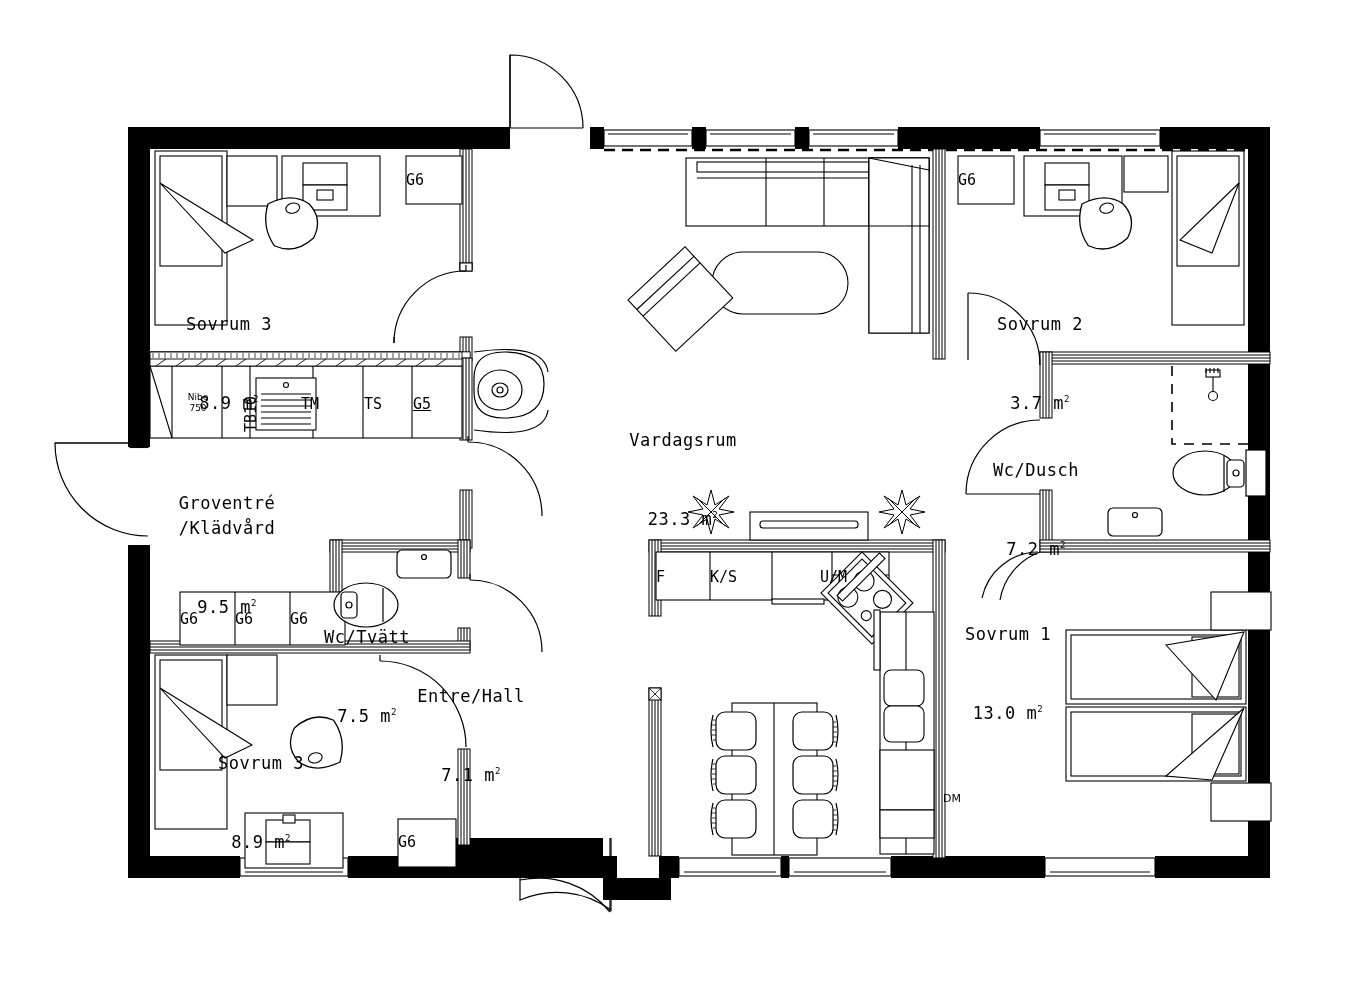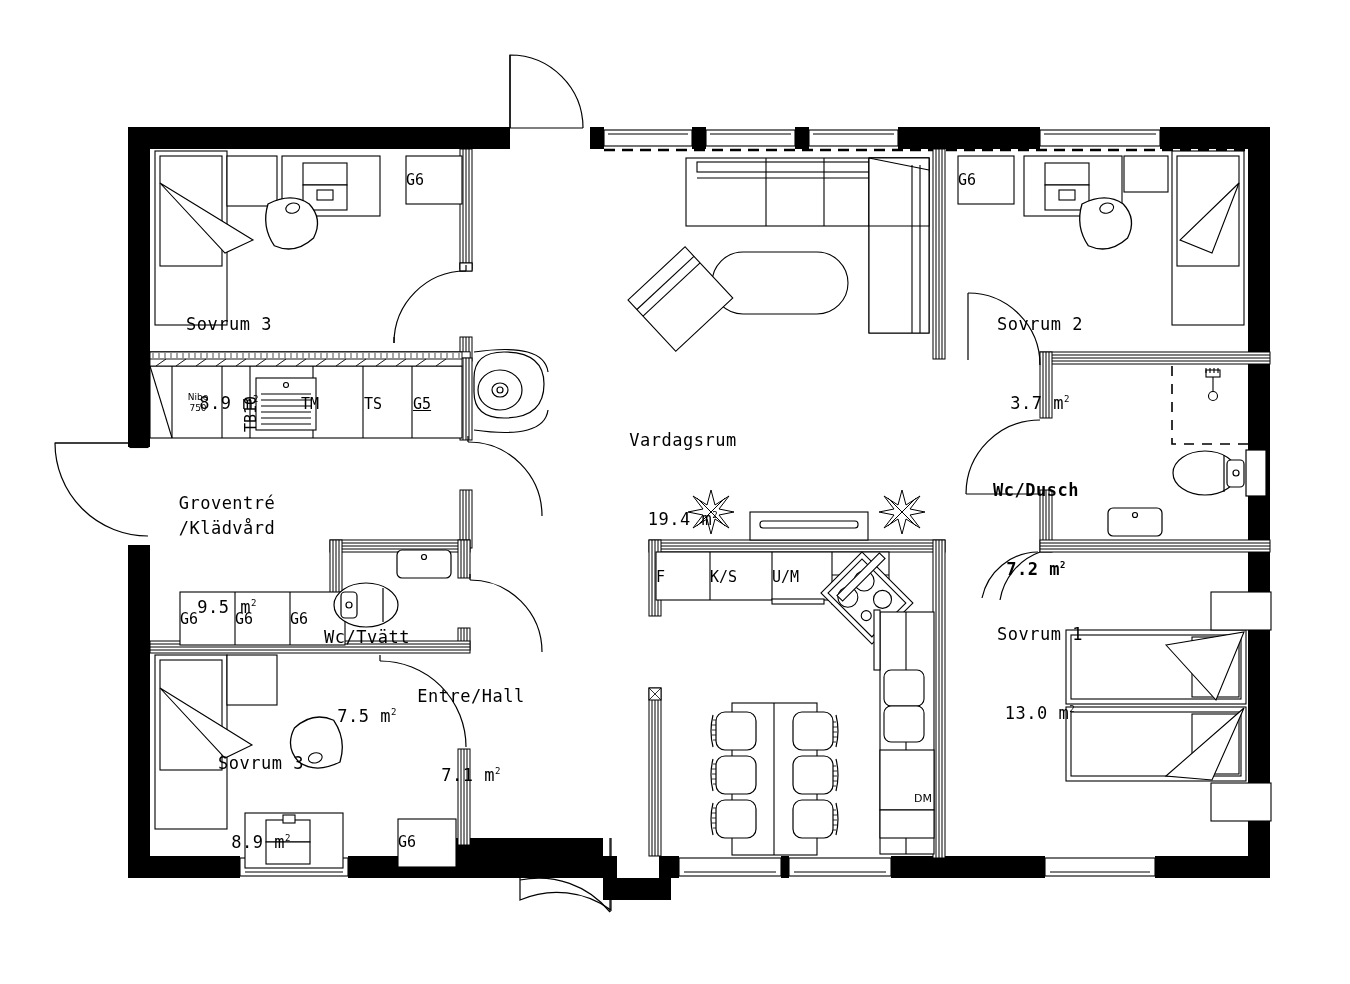--- a/index.html
+++ b/index.html
@@ -595,45 +595,45 @@
   <span class="ar"><span>8.9 m</span><sup>2</sup></span>
 </div>
 
 <div class="roomlabel" style="left:147px;top:441px;width:160px;">
   <span class="nm">Groventré<br>/Klädvård</span>
   <span class="ar"><span>9.5 m</span><sup>2</sup></span>
 </div>
 
 <div class="roomlabel" style="left:603px;top:378px;width:160px;">
   <span class="nm">Vardagsrum</span>
-  <span class="ar"><span>19.4 m</span><sup>2</sup></span>
+  <span class="ar"><span>23.3 m</span><sup>2</sup></span>
 </div>
 
 <div class="roomlabel" style="left:960px;top:262px;width:160px;">
   <span class="nm">Sovrum 2</span>
   <span class="ar"><span>3.7 m</span><sup>2</sup></span>
 </div>
 
-<div class="roomlabel" style="left:956px;top:428px;width:160px;font-weight:bold;">
+<div class="roomlabel" style="left:956px;top:408px;width:160px;">
   <span class="nm">Wc/Dusch</span>
   <span class="ar"><span>7.2 m</span><sup>2</sup></span>
 </div>
 
 <div class="roomlabel" style="left:287px;top:575px;width:160px;">
   <span class="nm">Wc/Tvätt</span>
   <span class="ar"><span>7.5 m</span><sup>2</sup></span>
 </div>
 
 <div class="roomlabel" style="left:391px;top:634px;width:160px;">
   <span class="nm">Entre/Hall</span>
   <span class="ar"><span>7.1 m</span><sup>2</sup></span>
 </div>
 
 
-<div class="roomlabel" style="left:960px;top:572px;width:160px;">
+<div class="roomlabel" style="left:928px;top:572px;width:160px;">
   <span class="nm">Sovrum 1</span>
   <span class="ar"><span>13.0 m</span><sup>2</sup></span>
 </div>
 
 <div class="roomlabel" style="left:181px;top:701px;width:160px;">
   <span class="nm">Sovrum 3</span>
   <span class="ar"><span>8.9 m</span><sup>2</sup></span>
 </div>
 
 <div class="boxlabel" style="left:406px;top:171px;width:56px;">G6</div>
@@ -645,16 +645,16 @@
 
 <div class="tinylabel" style="left:174px;top:392px;width:48px;">Nibe
 750</div>
 <div class="vlabel" style="left:242px;top:432px;">TB10</div>
 <div class="boxlabel" style="left:301px;top:395px;width:50px;">TM</div>
 <div class="boxlabel" style="left:364px;top:395px;width:49px;">TS</div>
 <div class="boxlabel" style="left:413px;top:395px;width:48px;text-decoration:underline;">G5</div>
 
 <div class="boxlabel" style="left:656px;top:568px;width:54px;">F</div>
 <div class="boxlabel" style="left:710px;top:568px;width:62px;">K/S</div>
-<div class="boxlabel" style="left:772px;top:568px;width:52px;">U/M</div>
-<div class="tinylabel" style="left:899px;top:793px;width:48px;font-size:11px;">DM</div>
+<div class="boxlabel" style="left:772px;top:568px;width:52px;padding-left:48px;">U/M</div>
+<div class="tinylabel" style="left:928px;top:793px;width:48px;font-size:11px;">DM</div>
 
 </div>
 
 </body></html>

